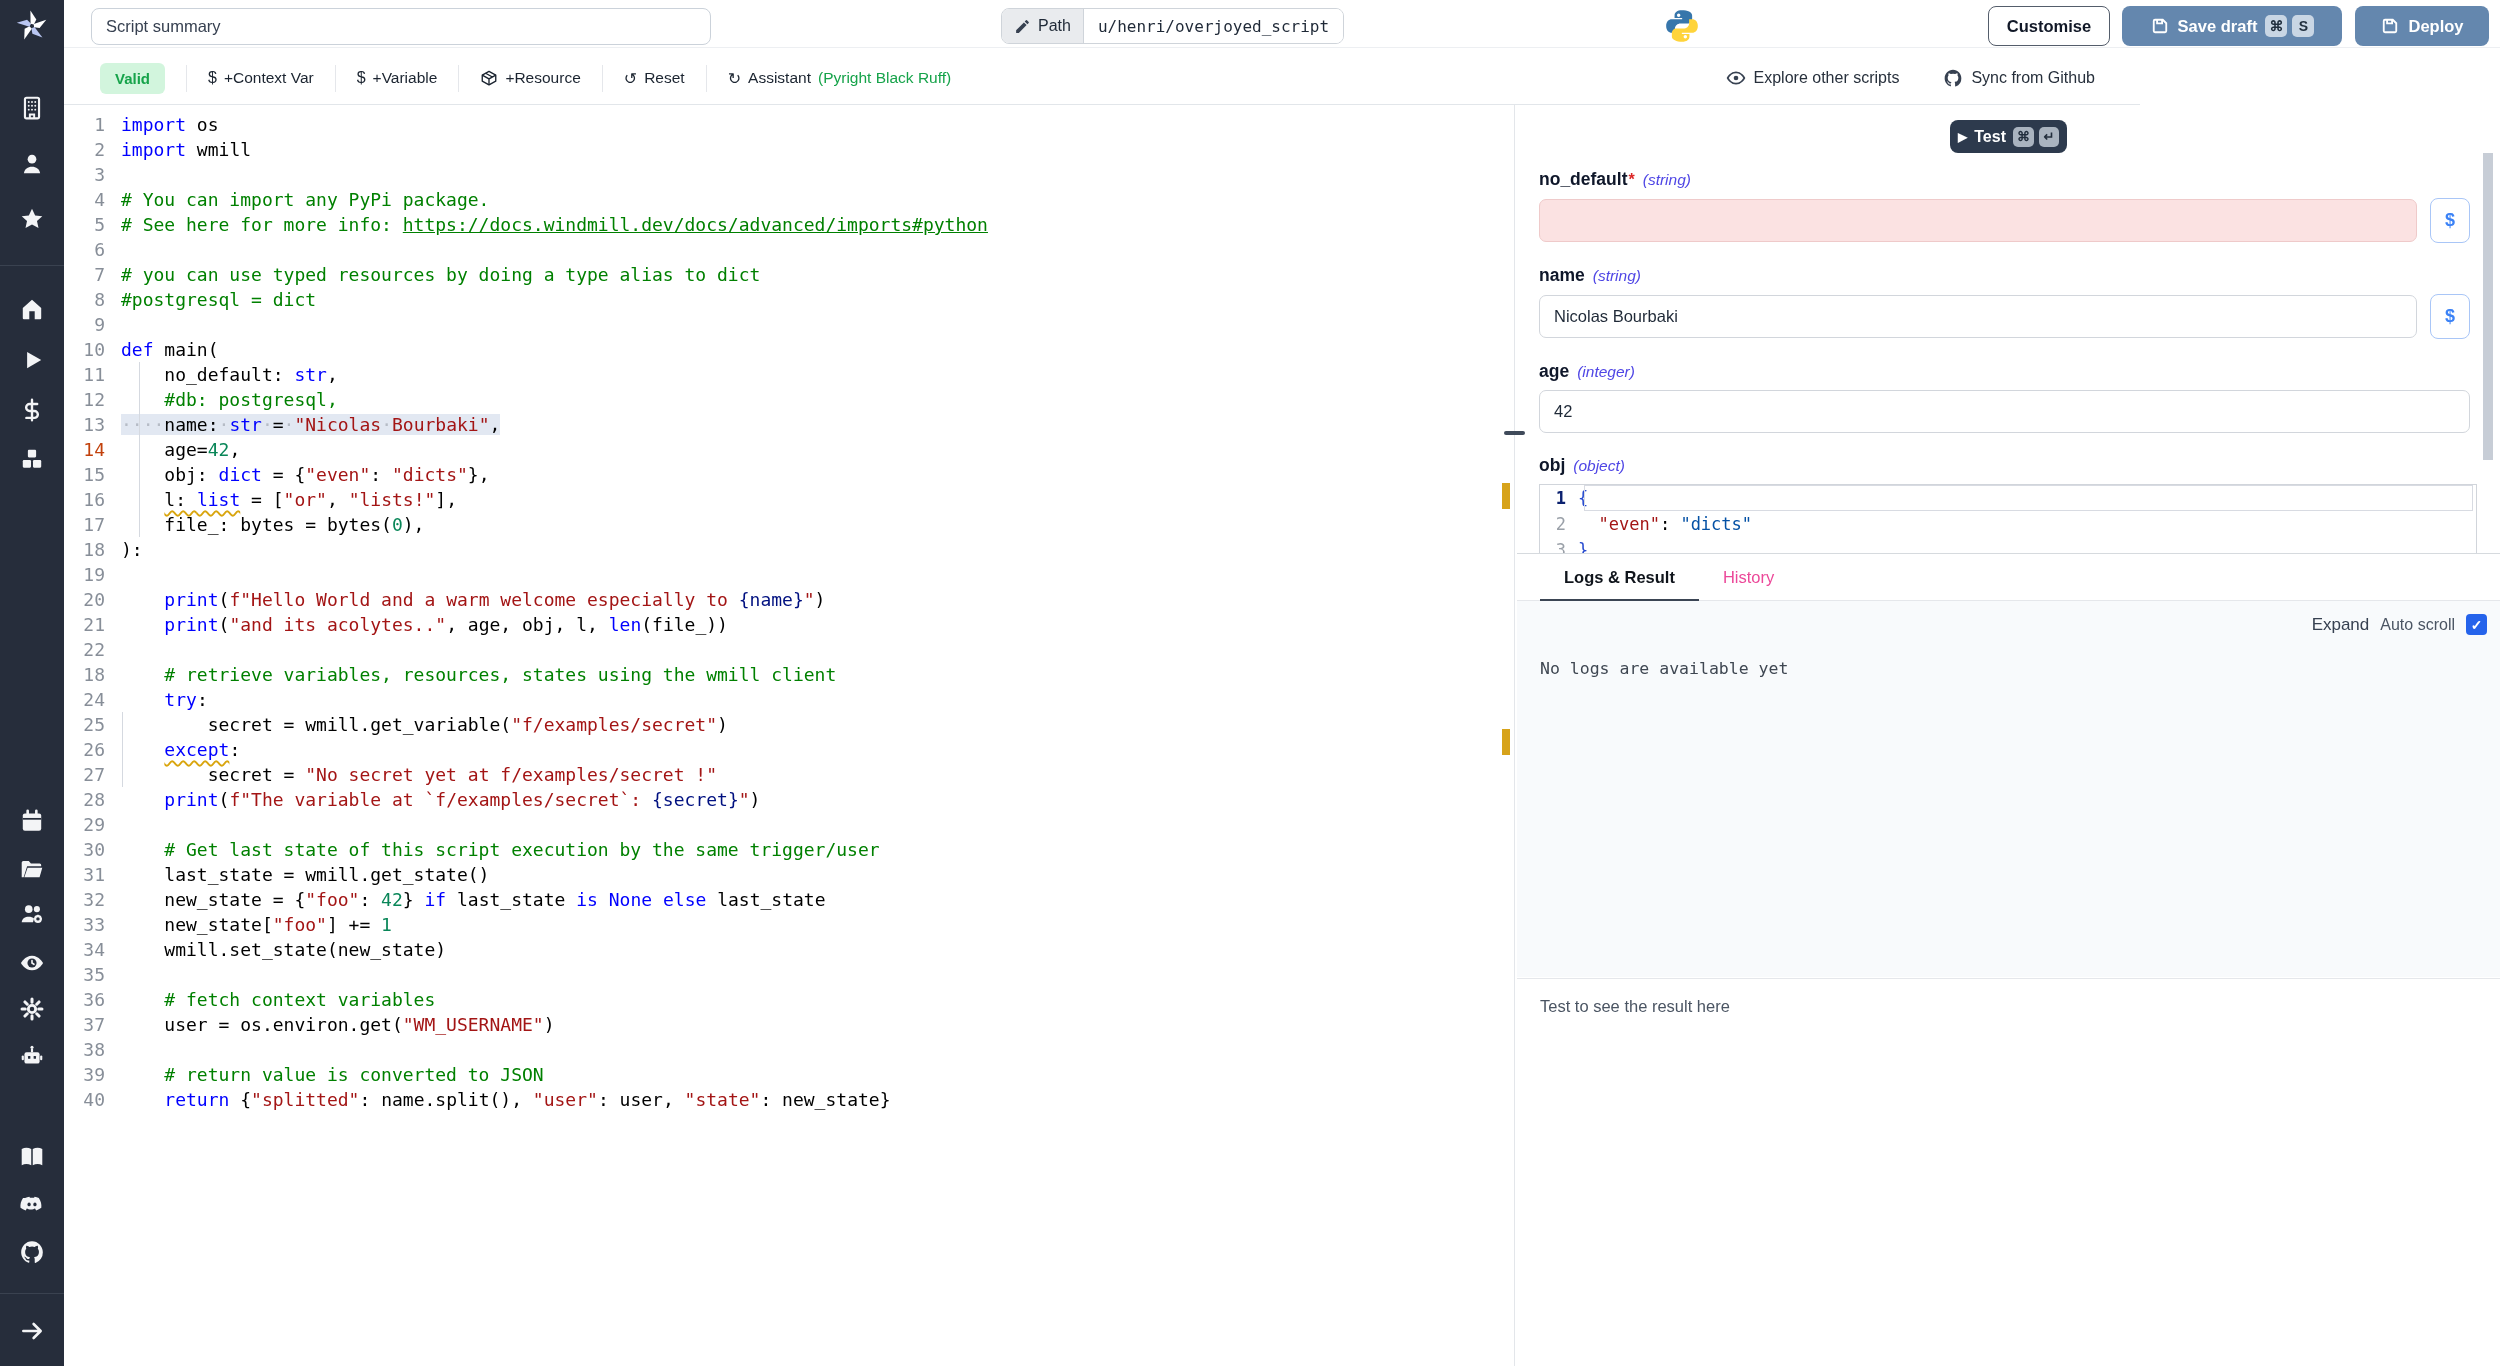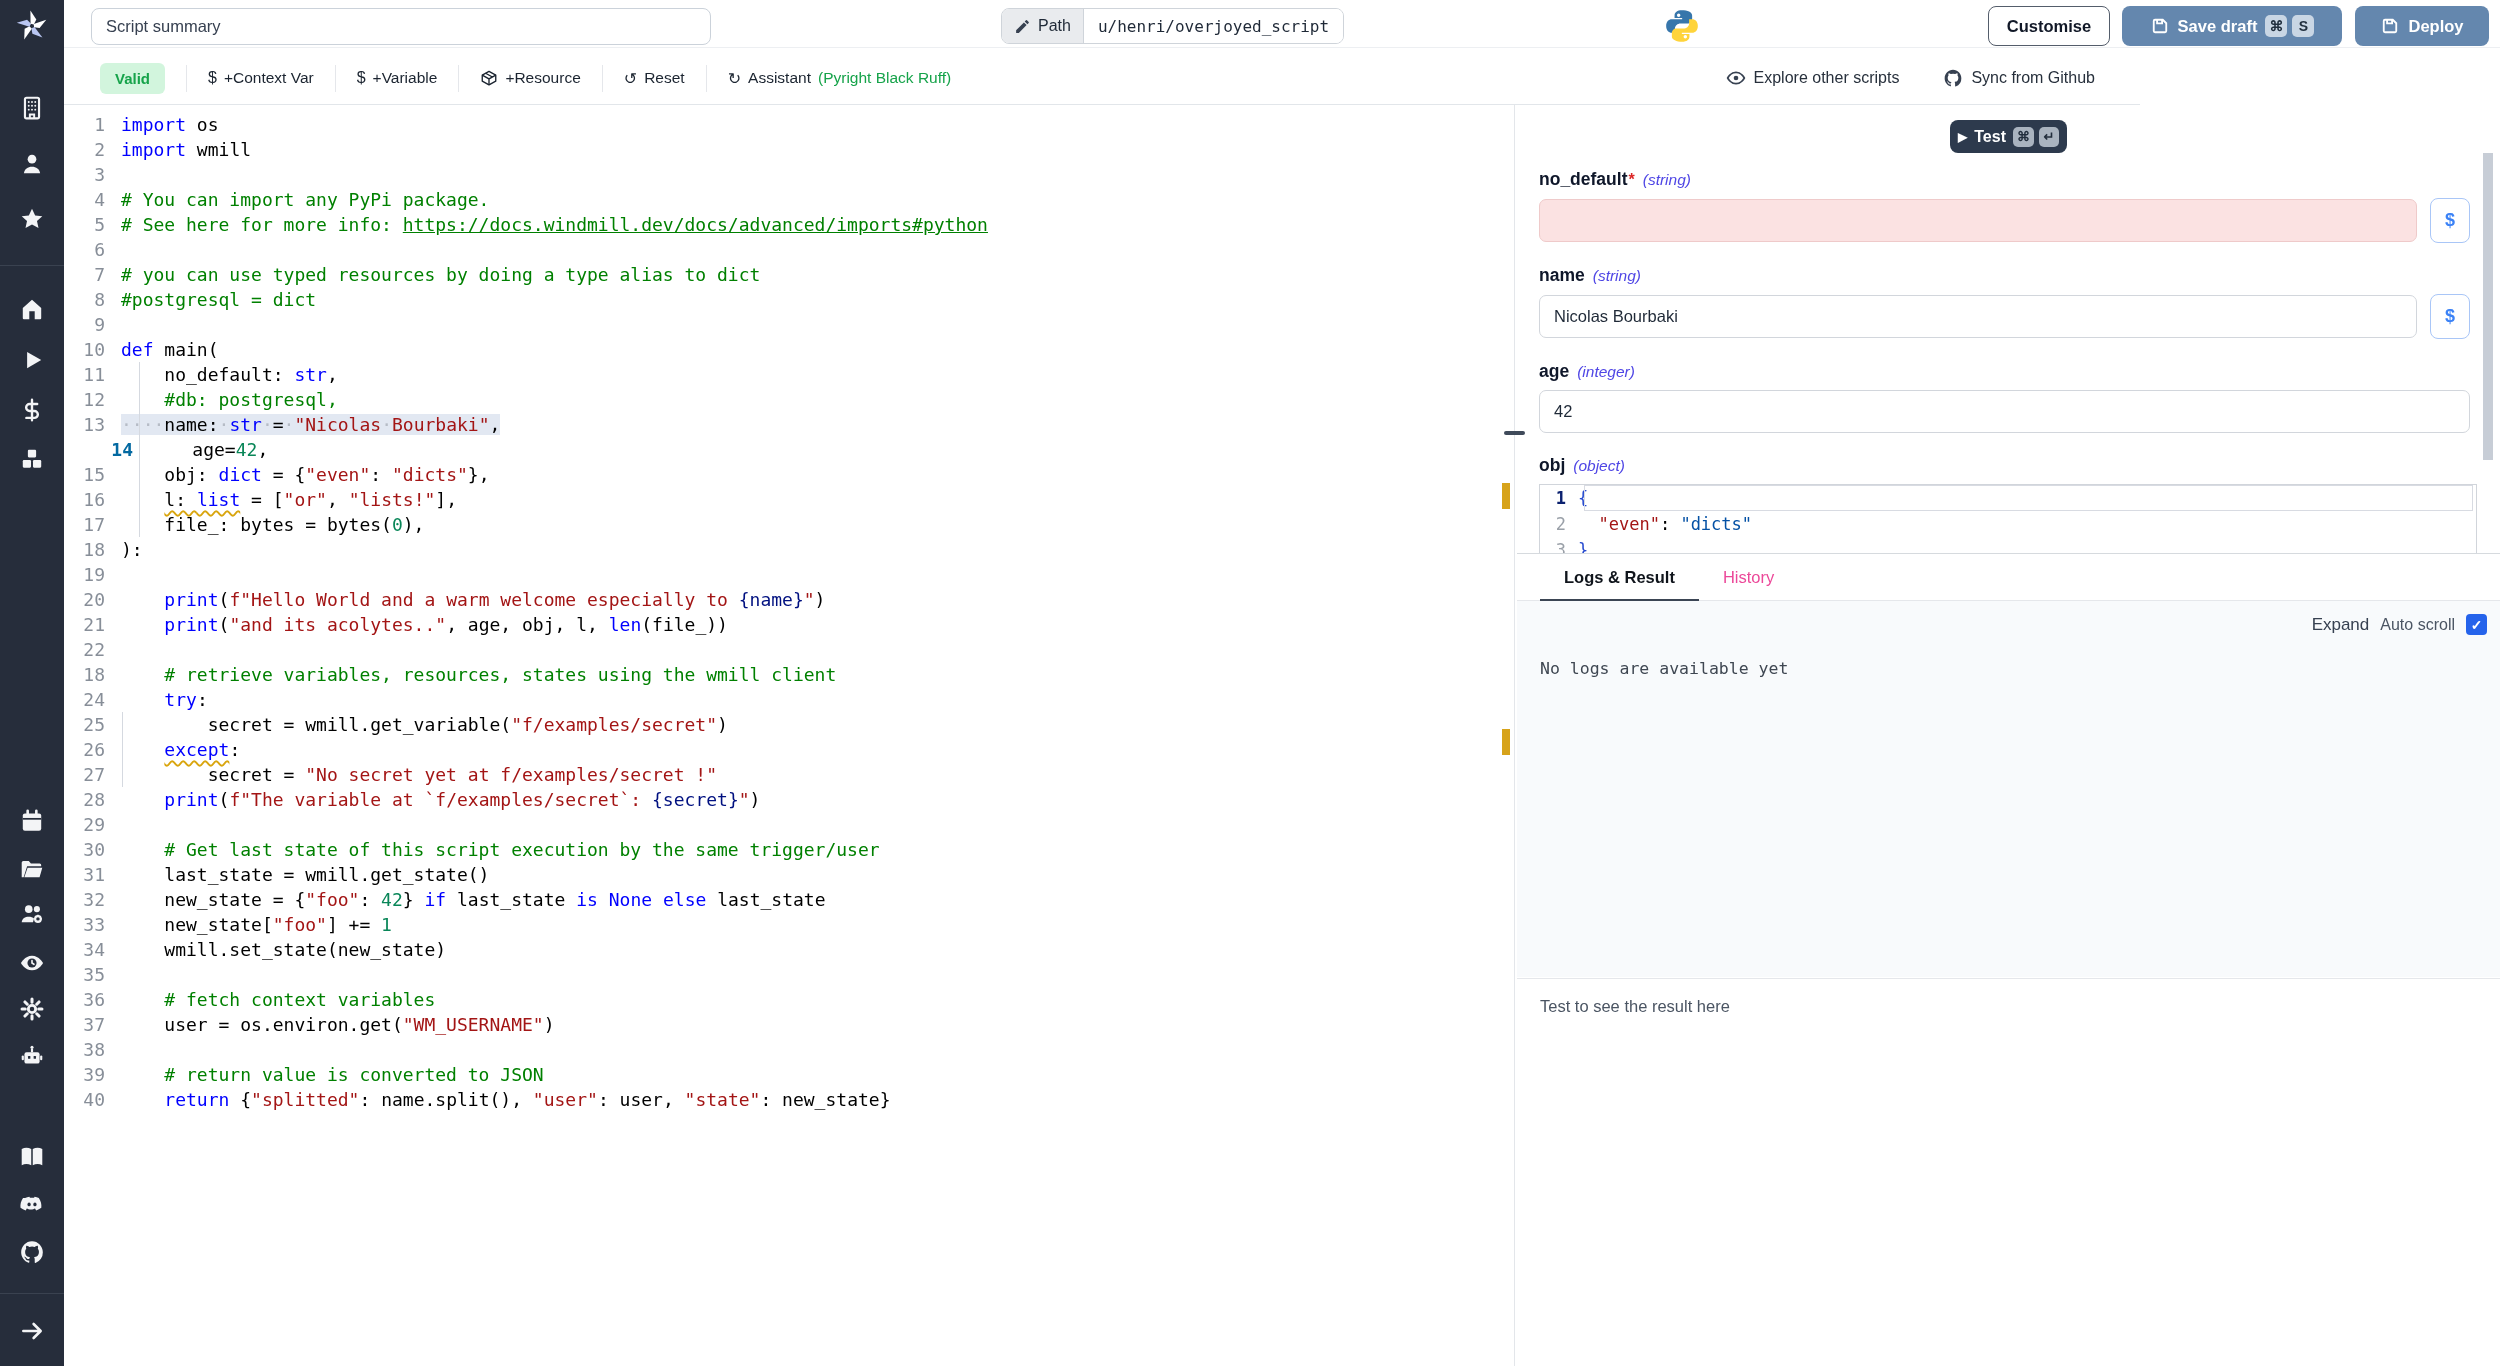--- a/index.html
+++ b/index.html
@@ -39,21 +39,21 @@
   .assist-green { color:#16a34a; }
   #toolbar-right { margin-left:auto; display:flex; align-items:center; gap:44px; padding-right:45px; }
   .tbr-item { display:flex; align-items:center; gap:8px; font-size:16px; font-weight:500; color:#27303c; cursor:pointer; }
   .tbr-item svg { width:20px; height:20px; color:#374151; }
 
   
   #editor-pane { position:absolute; left:64px; top:105px; width:1450px; height:1261px; background:#fff; overflow:hidden; }
   #code-lines { padding-top:7px; font-family:"DejaVu Sans Mono",monospace; font-size:18px; line-height:25px; }
   .cl { display:flex; height:25px; white-space:pre; }
   .ln { width:41px; text-align:right; color:#878e98; flex:none; user-select:none; }
-  .ln.act { color:#0369a1; font-weight:700;margin-left:28px; }
+  .ln.act { color:#c2410c; font-weight:400; }
   .cd { padding-left:16px; }
   .tk-k,.tk-ks { color:#0000ff; }
   .tk-s { color:#a31515; }
   .tk-c { color:#008000; }
   .tk-n { color:#098658; }
   .tk-d,.tk-ds { color:#000; }
   .tk-v { color:#001080; }
   .tk-l { color:#008000; text-decoration:underline; }
   .tk-w { color:#b6bcc6; }
   .tk-ks,.tk-ds { text-decoration-line:underline; text-decoration-style:wavy; text-decoration-color:#d9a50d; text-decoration-thickness:1.5px; text-underline-offset:4px; }

